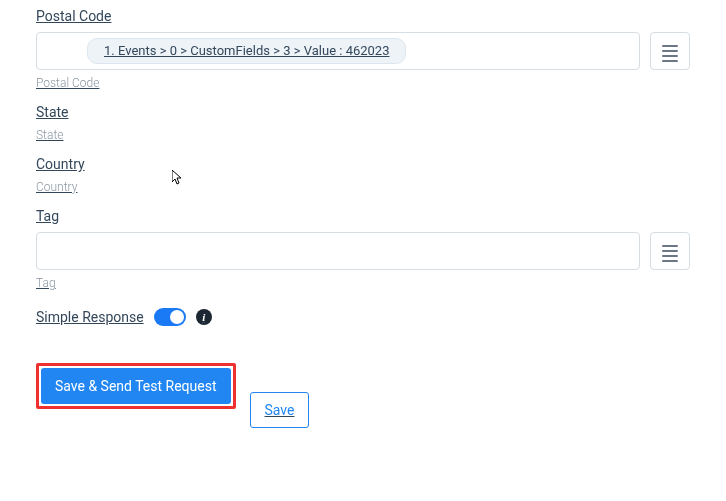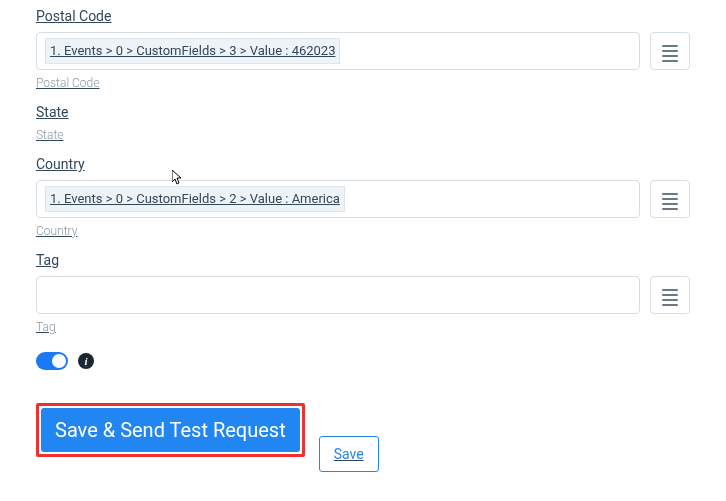--- a/index.html
+++ b/index.html
@@ -40,26 +40,27 @@
     display: flex;
     align-items: center;
     padding: 4px 8px;
     background: #fff;
   }
   .chip {
     display: inline-flex;
     align-items: center;
     background: #eef3f8;
     border: 1px solid #dde6ef;
-    border-radius: 0;
-    padding: 4px 4px;
+    border-radius: 10px;
+    padding: 4px 16px;
     font-size: 13px;
     color: #33475b;
     line-height: 1.3;
     white-space: nowrap;
+    margin-left: 42px;
   }
   .menu-btn {
     width: 40px;
     border: 1px solid #d6dde3;
     border-radius: 4px;
     background: #fff;
     display: flex;
     align-items: center;
     justify-content: center;
     cursor: pointer;
@@ -137,21 +138,21 @@
     padding: 2px;
     border-radius: 2px;
     display: inline-block;
   }
   .btn-primary {
     background: #2186f2;
     color: #fff;
     border: none;
     border-radius: 3px;
     padding: 10px 14px;
-    font-size: 20px;
+    font-size: 14px;
     cursor: pointer;
     font-family: inherit;
   }
   .btn-secondary {
     background: #fff;
     color: #2186f2;
     border: 1px solid #2186f2;
     border-radius: 3px;
     padding: 9px 14px;
     font-size: 14px;
@@ -191,53 +192,41 @@
     <div class="help-text">Postal Code</div>
   </div>
 
   <div class="field-group">
     <div class="field-label">State</div>
     <div class="help-text">State</div>
   </div>
 
   <div class="field-group">
     <div class="field-label">Country</div>
-    <div class="input-row">
-      <div class="input-box">
-        <span class="chip">1. Events &gt; 0 &gt; CustomFields &gt; 2 &gt; Value : America</span>
-      </div>
-      <button class="menu-btn" type="button">
-        <span class="hamburger">
-            <span></span>
-            <span></span>
-            <span></span>
-            <span></span>
-          </span>
-      </button>
-    </div>
     <div class="help-text">Country</div>
   </div>
 
   <div class="field-group">
     <div class="field-label">Tag</div>
     <div class="input-row">
       <div class="input-box"></div>
       <button class="menu-btn" type="button">
         <span class="hamburger">
             <span></span>
             <span></span>
             <span></span>
             <span></span>
           </span>
       </button>
     </div>
     <div class="help-text">Tag</div>
   </div>
 
   <div class="simple-row">
+    <span class="simple-label">Simple Response</span>
     <div class="toggle">
       <div class="toggle-handle"></div>
     </div>
     <div class="info-icon">i</div>
   </div>
 
   <div class="button-row">
     <span class="btn-primary-wrap">
       <button class="btn-primary" type="button">Save &amp; Send Test Request</button>
     </span>

